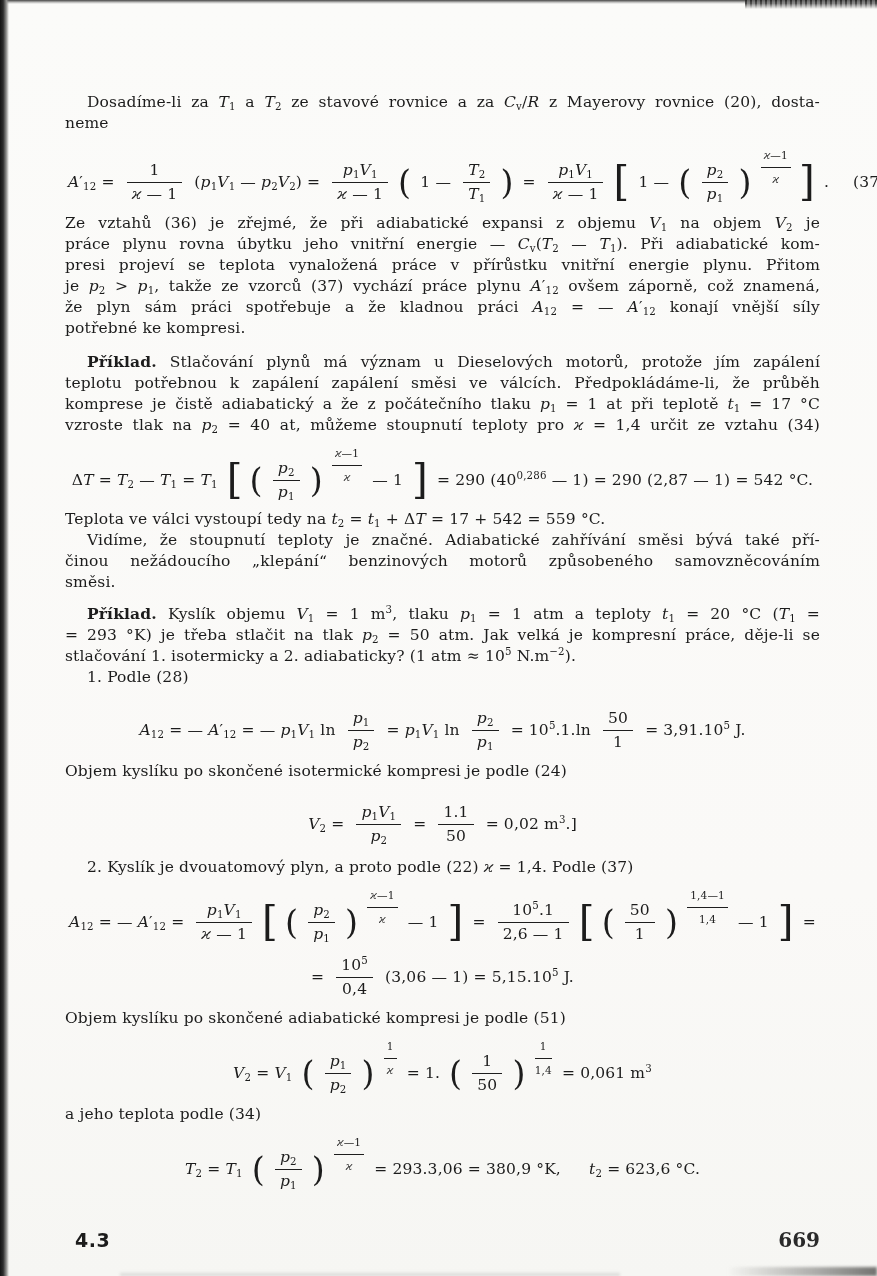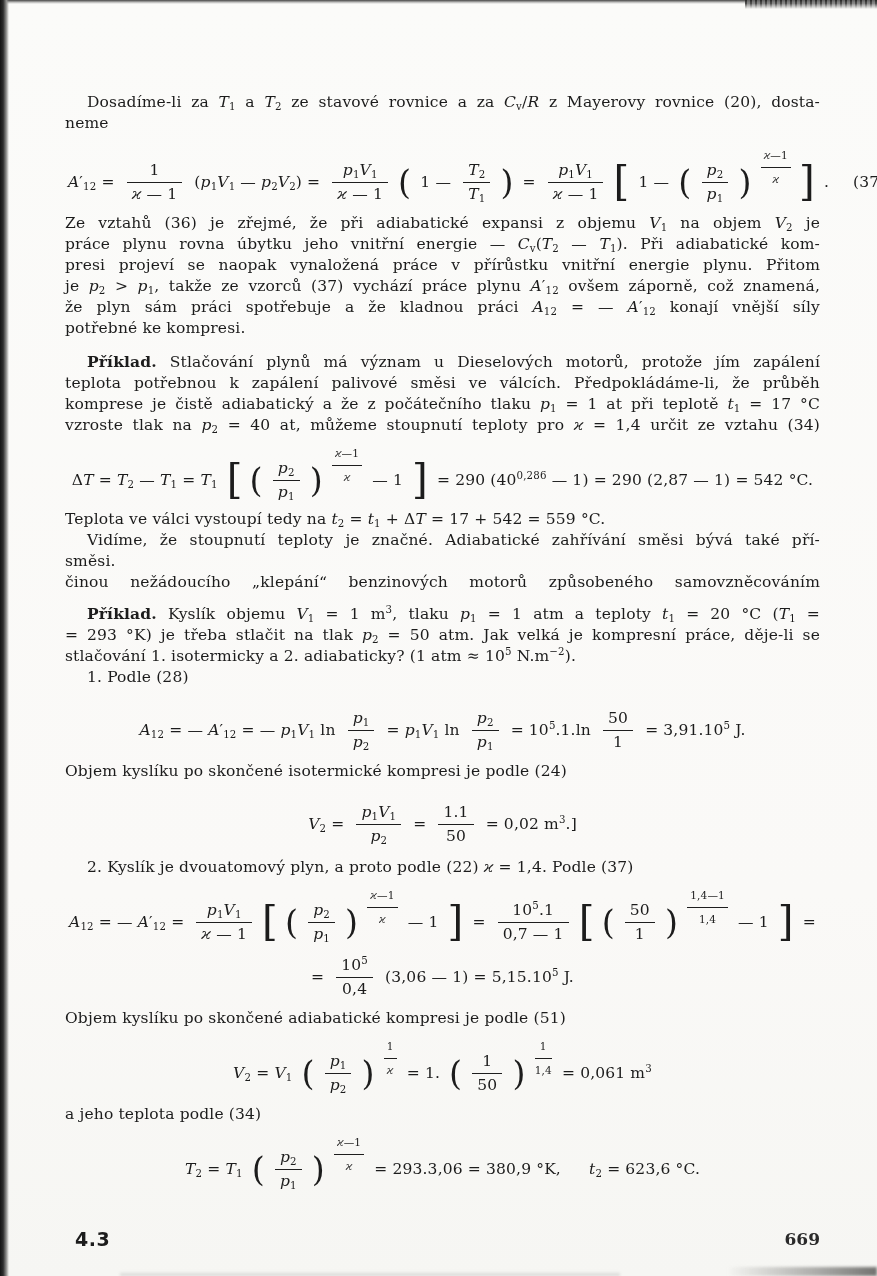--- a/index.html
+++ b/index.html
@@ -62,21 +62,21 @@
   .m-eqv2{margin:6px 0 8px;}
   .m-item2{margin-top:10px;}
   .m-eqad{margin:8px 0 4px;}
   .m-eqad2{margin:0 0 8px;padding-top:6px;}
   .m-eqv2ad{margin:8px 0 8px;}
   .m-jeho{margin-top:8px;}
   .m-eqt2{margin-top:8px;}
 
   .footer{position:absolute;left:75px;right:57px;top:1228px;display:flex;justify-content:space-between;align-items:center;z-index:3;}
   .fl{font-family:"DejaVu Sans","Liberation Sans",sans-serif;font-weight:bold;font-size:19px;letter-spacing:.5px;}
-  .fr{font-family:"DejaVu Serif","Liberation Serif",serif;font-weight:bold;font-size:17px;color:#2a2a2a;}
+  .fr{font-family:"DejaVu Serif","Liberation Serif",serif;font-weight:bold;font-size:20px;color:#2a2a2a;}
 </style>
 </head>
 <body>
 
 <div class="page">
   <div class="edge-left"></div>
   <div class="edge-top"></div>
   <div class="corner-tr"></div>
   <div class="smudge-br"></div>
   <div class="smudge-b"></div>
@@ -106,29 +106,29 @@
       <span class="bp">)</span>
       <span class="sf"><span class="fn"><i>ϰ</i>—1</span><span class="fd"><i>ϰ</i></span></span>
       <span class="bk">]</span>
       <span class="r">.</span>
       <span class="r eqnum">(37)</span>
     </div>
 
     <p class="para m-p2">
       <span class="ln j">Ze vztahů (36) je zřejmé, že při adiabatické expansi z objemu <i>V</i><sub>1</sub> na objem <i>V</i><sub>2</sub> je</span>
       <span class="ln j">práce plynu rovna úbytku jeho vnitřní energie — <i>C</i><sub>v</sub>(<i>T</i><sub>2</sub> — <i>T</i><sub>1</sub>). Při adiabatické kom-</span>
-      <span class="ln j">presi projeví se naopak vynaložená práce v přírůstku vnitřní energie plynu. Přitom</span>
+      <span class="ln j">presi projeví se teplota vynaložená práce v přírůstku vnitřní energie plynu. Přitom</span>
       <span class="ln j">je <i>p</i><sub>2</sub> &gt; <i>p</i><sub>1</sub>, takže ze vzorců (37) vychází práce plynu <i>A</i>′<sub>12</sub> ovšem záporně, což znamená,</span>
       <span class="ln j">že plyn sám práci spotřebuje a že kladnou práci <i>A</i><sub>12</sub> = — <i>A</i>′<sub>12</sub> konají vnější síly</span>
       <span class="ln">potřebné ke kompresi.</span>
     </p>
 
     <p class="para m-ex1">
       <span class="ln j ind"><b class="lead">Příklad.</b> <span>Stlačování plynů má význam u Dieselových motorů, protože jím zapálení</span></span>
-      <span class="ln j">teplota potřebnou k zapálení palivové směsi ve válcích. Předpokládáme-li, že průběh</span>
+      <span class="ln j">teplotu potřebnou k zapálení zapálení směsi ve válcích. Předpokládáme-li, že průběh</span>
       <span class="ln j">komprese je čistě adiabatický a že z počátečního tlaku <i>p</i><sub>1</sub> = 1 at při teplotě <i>t</i><sub>1</sub> = 17 °C</span>
       <span class="ln j">vzroste tlak na <i>p</i><sub>2</sub> = 40 at, můžeme stoupnutí teploty pro <i>ϰ</i> = 1,4 určit ze vztahu (34)</span>
     </p>
 
     <div class="eq m-eqdt">
       <span class="r">Δ<i>T</i> = <i>T</i><sub>2</sub> — <i>T</i><sub>1</sub> = <i>T</i><sub>1</sub></span>
       <span class="bk">[</span>
       <span class="bp">(</span>
       <span class="frac"><span class="fn"><i>p</i><sub>2</sub></span><span class="fd"><i>p</i><sub>1</sub></span></span>
       <span class="bp">)</span>
@@ -137,22 +137,22 @@
       <span class="bk">]</span>
       <span class="r">= 290 (40<sup>0,286</sup> — 1) = 290 (2,87 — 1) = 542 °C.</span>
     </div>
 
     <p class="para">
       <span class="ln">Teplota ve válci vystoupí tedy na <i>t</i><sub>2</sub> = <i>t</i><sub>1</sub> + Δ<i>T</i> = 17 + 542 = 559 °C.</span>
     </p>
 
     <p class="para m-p4">
       <span class="ln j ind">Vidíme, že stoupnutí teploty je značné. Adiabatické zahřívání směsi bývá také pří-</span>
+      <span class="ln j">činou nežádoucího „klepání“ benzinových motorů způsobeného samovzněcováním</span>
       <span class="ln">směsi.</span>
-      <span class="ln j">činou nežádoucího „klepání“ benzinových motorů způsobeného samovzněcováním</span>
     </p>
 
     <p class="para m-ex2">
       <span class="ln j ind"><b class="lead">Příklad.</b> <span>Kyslík objemu <i>V</i><sub>1</sub> = 1 m<sup>3</sup>, tlaku <i>p</i><sub>1</sub> = 1 atm a teploty <i>t</i><sub>1</sub> = 20 °C (<i>T</i><sub>1</sub> =</span></span>
       <span class="ln j">= 293 °K) je třeba stlačit na tlak <i>p</i><sub>2</sub> = 50 atm. Jak velká je kompresní práce, děje-li se</span>
       <span class="ln">stlačování 1. isotermicky a 2. adiabaticky? (1 atm ≈ 10<sup>5</sup> N.m<sup>−2</sup>).</span>
       <span class="ln ind item">1. Podle (28)</span>
     </p>
 
     <div class="eq m-eqiso">
@@ -185,21 +185,21 @@
       <span class="r"><i>A</i><sub>12</sub> = — <i>A</i>′<sub>12</sub> =</span>
       <span class="frac"><span class="fn"><i>p</i><sub>1</sub><i>V</i><sub>1</sub></span><span class="fd"><i>ϰ</i> — 1</span></span>
       <span class="bk">[</span>
       <span class="bp">(</span>
       <span class="frac"><span class="fn"><i>p</i><sub>2</sub></span><span class="fd"><i>p</i><sub>1</sub></span></span>
       <span class="bp">)</span>
       <span class="sf"><span class="fn"><i>ϰ</i>—1</span><span class="fd"><i>ϰ</i></span></span>
       <span class="r">— 1</span>
       <span class="bk">]</span>
       <span class="r">=</span>
-      <span class="frac"><span class="fn">10<sup>5</sup>.1</span><span class="fd">0,7 — 1</span></span>
+      <span class="frac"><span class="fn">10<sup>5</sup>.1</span><span class="fd">2,6 — 1</span></span>
       <span class="bk">[</span>
       <span class="bp">(</span>
       <span class="frac"><span class="fn">50</span><span class="fd">1</span></span>
       <span class="bp">)</span>
       <span class="sf"><span class="fn">1,4—1</span><span class="fd">1,4</span></span>
       <span class="r">— 1</span>
       <span class="bk">]</span>
       <span class="r">=</span>
     </div>
 

